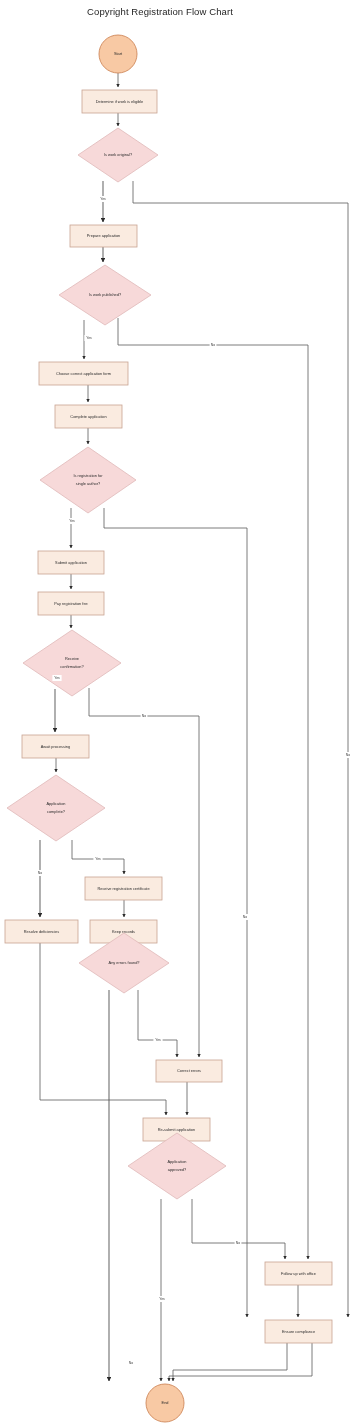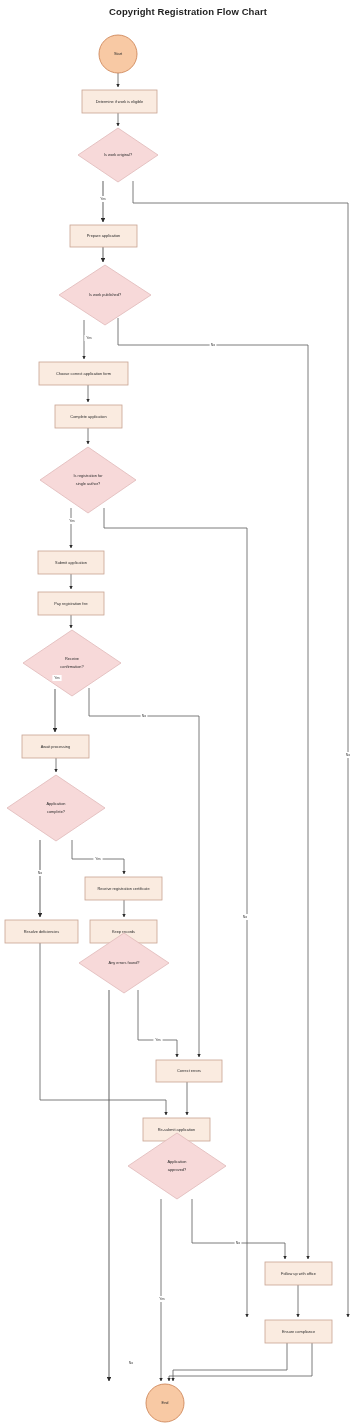--- a/index.html
+++ b/index.html
@@ -14,24 +14,23 @@
     overflow: hidden;
     position: relative;
   }
   #chart-title {
     position: absolute;
     top: 6px;
     left: 0;
     width: 320px;
     text-align: center;
     font-size: 9.5px;
-    font-weight: bold;
+    font-weight: normal;
     color: #1f1f1f;
     letter-spacing: 0.1px;
-    margin-left: 28px;
   }
   svg#flow {
     position: absolute;
     top: 0;
     left: 0;
     display: block;
   }
   .node-label {
     font-family: "Liberation Sans", sans-serif;
     font-size: 3.9px;

